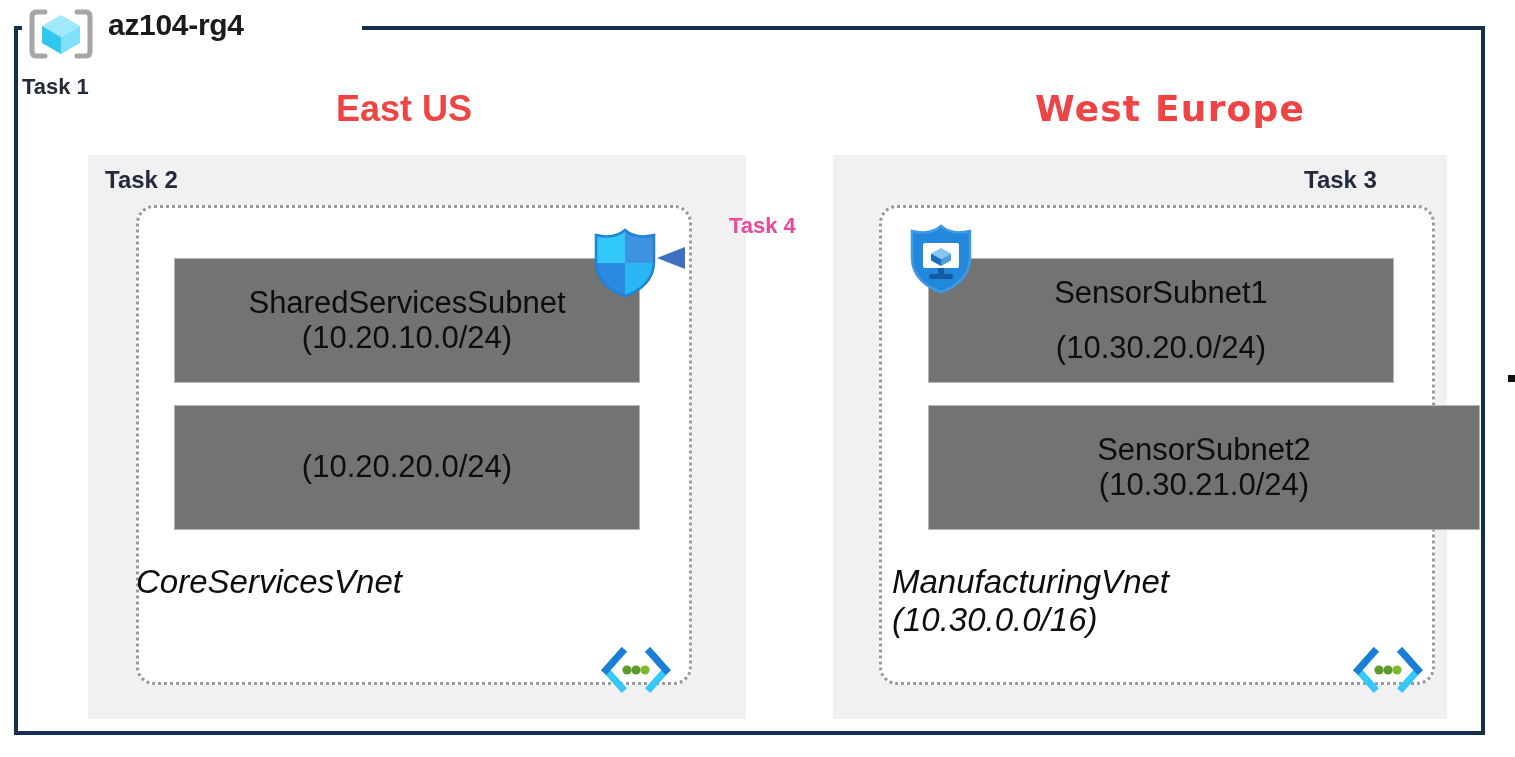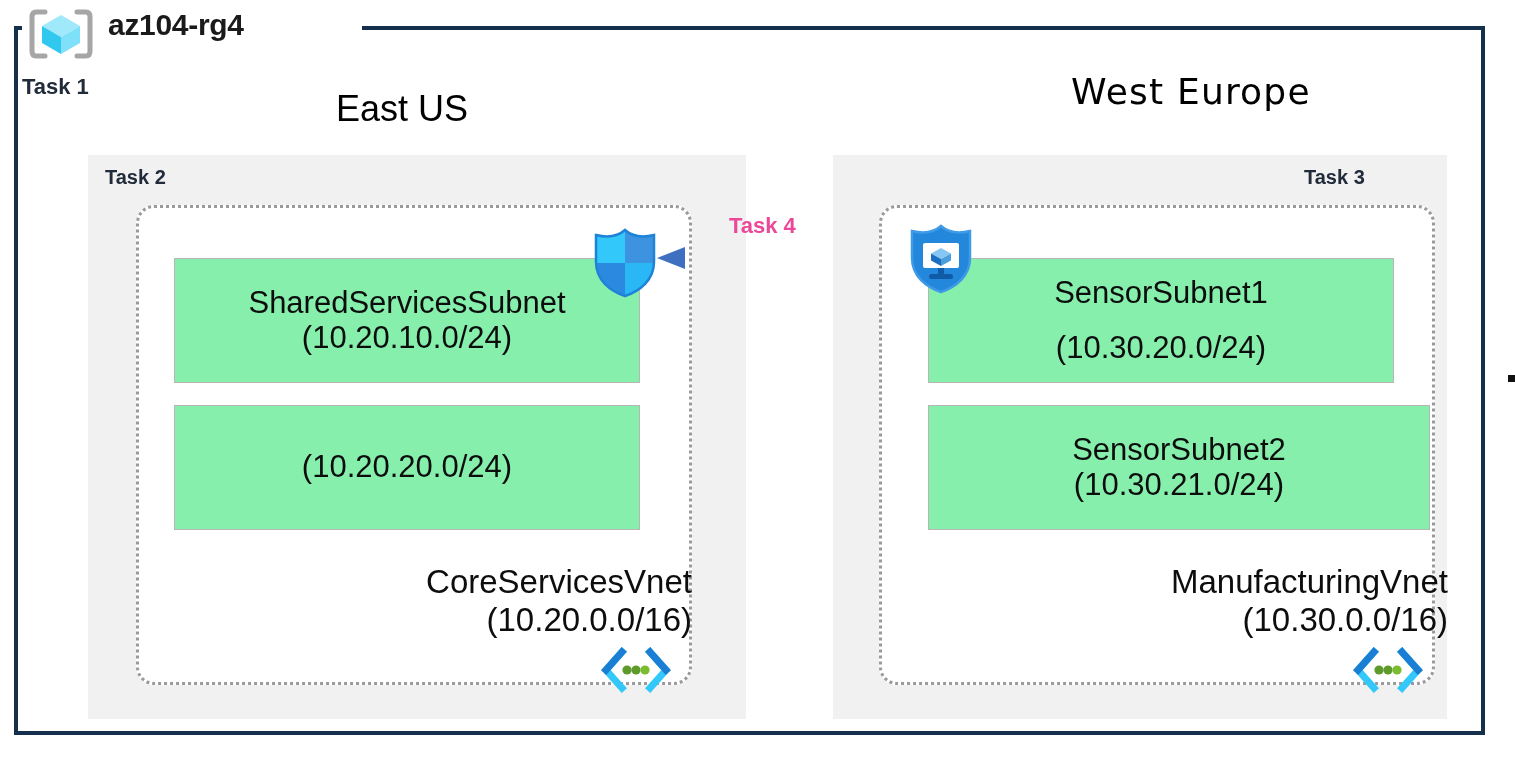--- a/index.html
+++ b/index.html
@@ -32,69 +32,68 @@
   .rg-icon svg{position:absolute;left:0;top:0;}
 
   
   #task1{
     position:absolute;left:22px;top:74px;
     font-size:22px;font-weight:bold;color:#222b3a;text-align:right;
   }
 
   
   .region-title{
-    position:absolute;font-size:36px;color:#000000;white-space:nowrap;
-    font-weight:normal;
+    position:absolute;font-size:36px;color:#ef4444;white-space:nowrap;
+    font-weight:bold;
   }
   #region-title-eastus{left:336px;top:88px;}
   #region-title-westeurope{
-    left:1035px;top:71px;letter-spacing:1.2px;
+    left:1035px;top:88px;letter-spacing:1.2px;
     font-family:"DejaVu Sans",sans-serif;
-    margin-left:36px;
   }
 
   
   .region-panel{
     position:absolute;background:#f1f1f1;
   }
   #region-panel-eastus{left:88px;top:155px;width:658px;height:564px;}
   #region-panel-westeurope{left:833px;top:155px;width:614px;height:564px;}
 
   .task-badge{
-    position:absolute;font-size:20px;font-weight:bold;color:#222b3a;
+    position:absolute;font-size:24px;font-weight:bold;color:#222b3a;
     white-space:nowrap;
   }
   #task2{left:105px;top:166px;}
   #task3{left:1304px;top:166px;}
 
   
   .vnet-box{
     position:absolute;background:#ffffff;
     border:3px dotted #9a9a9a;border-radius:18px;box-sizing:border-box;
   }
   #vnet-core{left:136px;top:205px;width:556px;height:480px;}
   #vnet-manuf{left:879px;top:205px;width:556px;height:480px;}
 
   
   .subnet-box{
-    position:absolute;background:#86efac;border:1px solid #b6b6b6;
+    position:absolute;background:#737373;border:1px solid #b6b6b6;
     box-sizing:border-box;display:flex;flex-direction:column;
     align-items:center;justify-content:center;
   }
   .subnet-name{font-size:31px;color:#0d0d0d;line-height:1.12;white-space:nowrap;}
   .subnet-cidr{font-size:31px;color:#0d0d0d;line-height:1.12;white-space:nowrap;}
 
   #subnet-shared{left:174px;top:258px;width:466px;height:125px;}
   #subnet-database{left:174px;top:405px;width:466px;height:125px;}
   #subnet-sensor1{left:928px;top:258px;width:466px;height:125px;gap:20px;}
-  #subnet-sensor2{left:928px;top:405px;width:502px;height:125px;}
+  #subnet-sensor2{left:928px;top:405px;width:552px;height:125px;}
 
   
   .vnet-caption{
-    position:absolute;text-align:right;width:556px;
+    position:absolute;text-align:left;width:556px;font-style:italic;
   }
   .vnet-caption .vnet-name{font-size:33px;color:#0d0d0d;line-height:1.15;white-space:nowrap;}
   .vnet-caption .vnet-cidr{font-size:33px;color:#0d0d0d;line-height:1.15;white-space:nowrap;}
   #vnet-caption-core{left:136px;top:563px;}
   #vnet-caption-manuf{left:879px;top:563px;margin-left:13px;}
 
   
   .vnet-glyph{position:absolute;width:72px;height:48px;}
   #vnet-glyph-core{left:600px;top:646px;}
   #vnet-glyph-manuf{left:1352px;top:646px;}
@@ -153,21 +152,20 @@
   <div class="subnet-name">SharedServicesSubnet</div>
   <div class="subnet-cidr">(10.20.10.0/24)</div>
 </div>
 
 <div class="subnet-box" id="subnet-database">
   <div class="subnet-cidr">(10.20.20.0/24)</div>
 </div>
 
 <div class="vnet-caption" id="vnet-caption-core">
   <div class="vnet-name">CoreServicesVnet</div>
-  <div class="vnet-cidr">(10.20.0.0/16)</div>
 </div>
 
 <span class="vnet-glyph" id="vnet-glyph-core">
   <svg width="72" height="48" viewBox="0 0 72 48">
     <path d="M22 6 L6 24 L22 42" fill="none" stroke="#32c8fa" stroke-width="7" stroke-linecap="square"></path>
     <path d="M22 6 L6 24" fill="none" stroke="#1a7fd4" stroke-width="7" stroke-linecap="square"></path>
     <path d="M50 6 L66 24 L50 42" fill="none" stroke="#32c8fa" stroke-width="7" stroke-linecap="square"></path>
     <path d="M50 6 L66 24" fill="none" stroke="#1a7fd4" stroke-width="7" stroke-linecap="square"></path>
     <circle cx="27" cy="24" r="4.6" fill="#5e9b2c"></circle>
     <circle cx="36" cy="24" r="4.6" fill="#5e9b2c"></circle>

